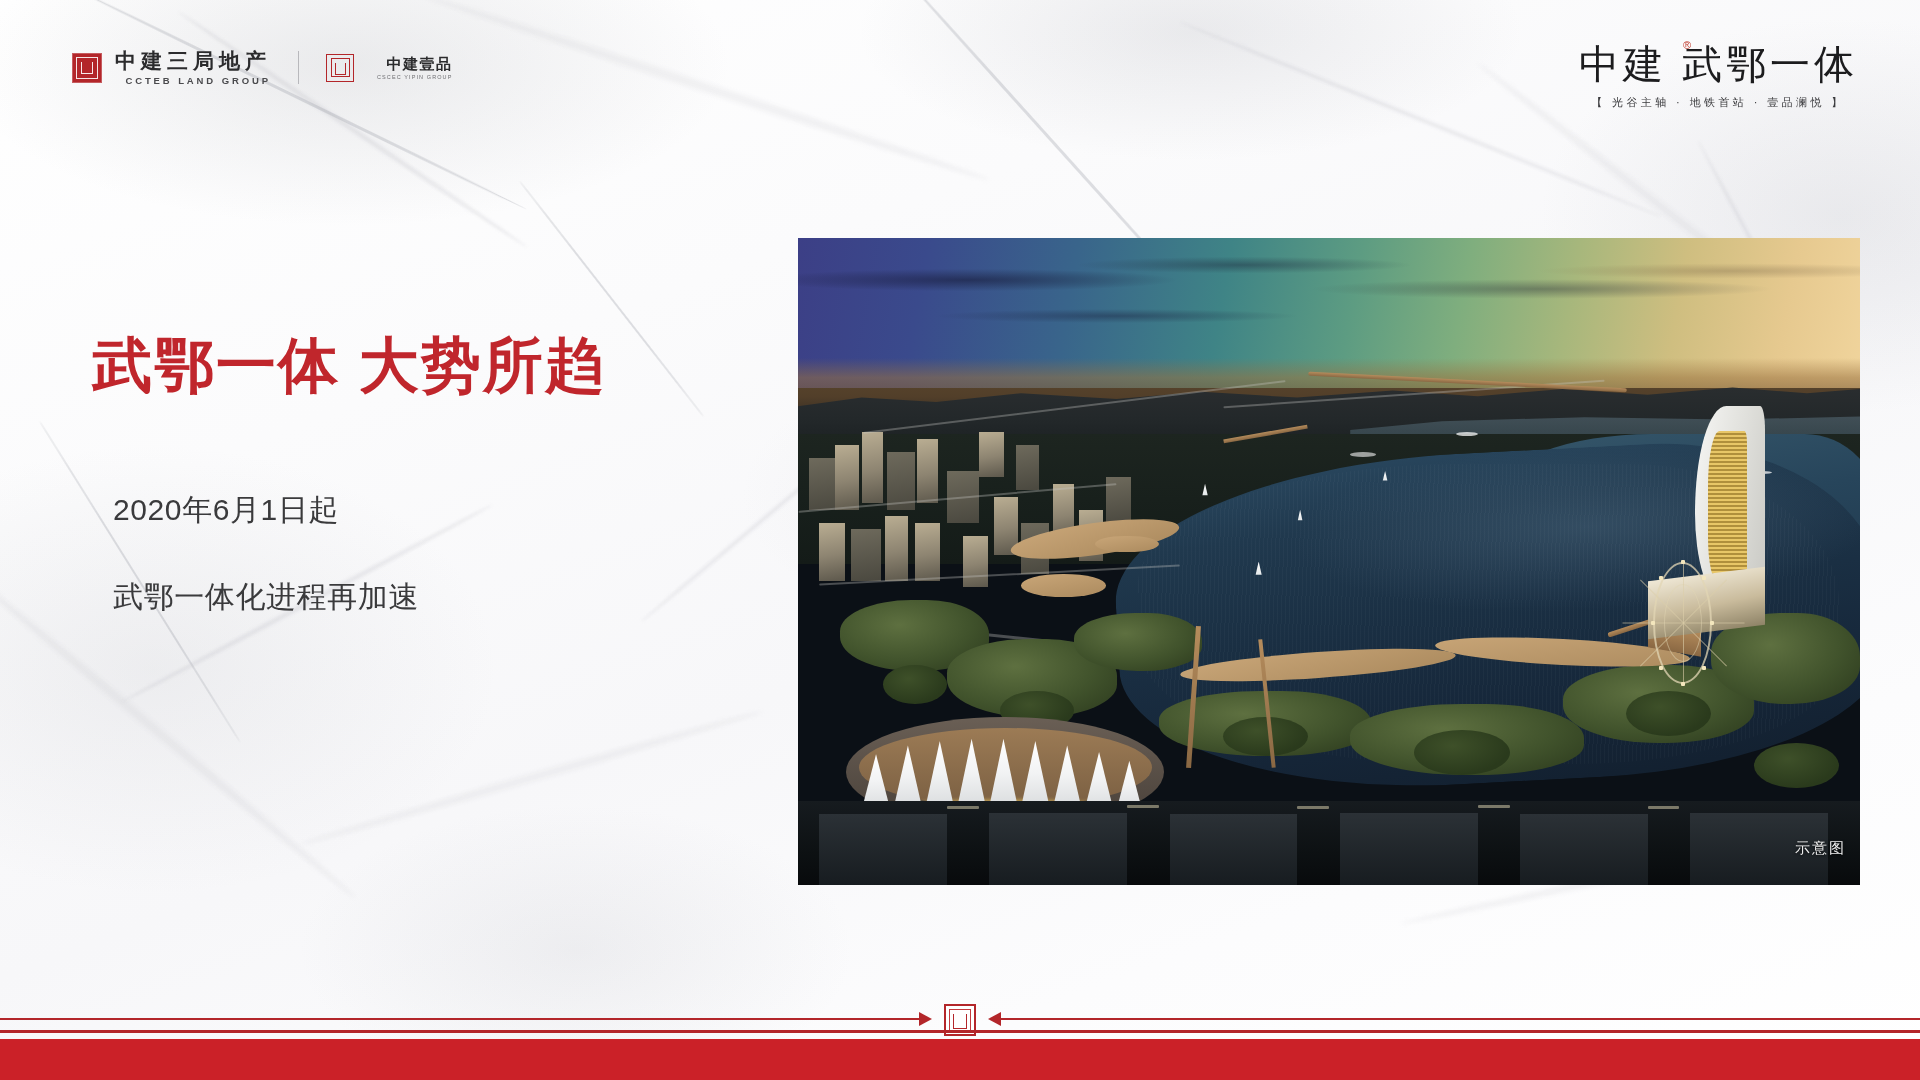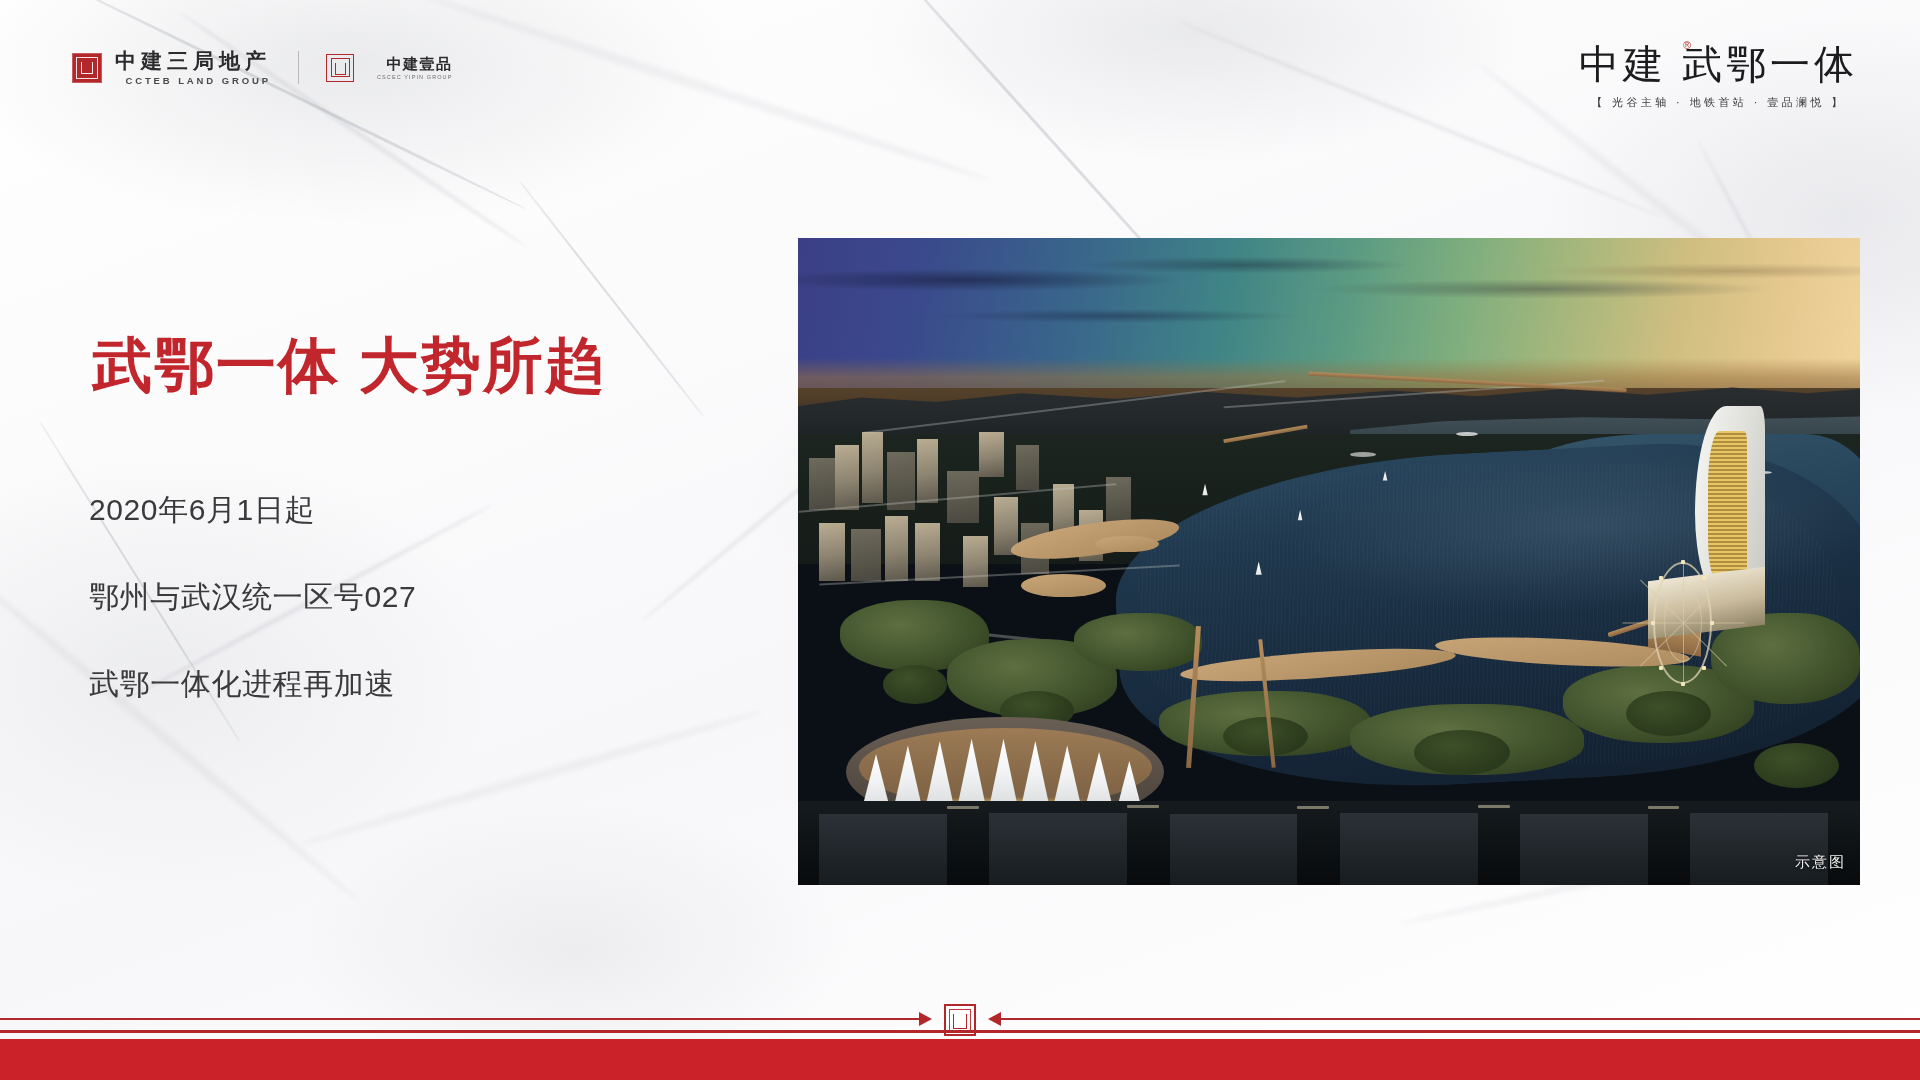--- a/index.html
+++ b/index.html
@@ -74,21 +74,21 @@
     font-size:11px;letter-spacing:3.4px;color:#3a3a3d;margin-top:11px;
     white-space:nowrap;font-weight:500;
   }
 
   
   #headline{
     position:absolute;left:92px;top:332px;
     font-size:60px;line-height:1.12;color:#c0262c;font-weight:700;
     letter-spacing:2px;white-space:nowrap;
   }
-  #body-lines{position:absolute;left:89px;top:490px;}
+  #body-lines{position:absolute;left:113px;top:490px;}
   .body-line{
     font-size:30px;color:#3a3a3c;letter-spacing:.6px;
     margin-bottom:46px;white-space:nowrap;font-weight:400;
   }
   .body-line:last-child{margin-bottom:0;}
 
   
   #photo{
     position:absolute;left:798px;top:238px;width:1062px;height:647px;
     overflow:hidden;background:#0b1016;
@@ -198,21 +198,21 @@
     background:rgba(220,206,170,.6);transform-origin:50% 0;}
   .cab{position:absolute;width:4px;height:4px;background:#f3e6bd;border-radius:1px;}
 
   
   #foreground{left:0;bottom:0;width:100%;height:13%;
     background:linear-gradient(180deg,#161b1f 0%,#0d1113 60%,#080a0c 100%);}
   .fg-block{position:absolute;background:linear-gradient(180deg,#2b3136 0%,#171c20 100%);}
   .fg-light{position:absolute;background:rgba(225,215,180,.5);border-radius:1px;}
 
   #photo-caption{
-    position:absolute;right:14px;bottom:13px;color:#f0f0f0;font-size:15px;
+    position:absolute;right:14px;bottom:27px;color:#f0f0f0;font-size:15px;
     letter-spacing:2px;text-shadow:0 1px 3px rgba(0,0,0,.8);
   }
 
   
   #divider{position:absolute;left:0;right:0;top:1004px;height:30px;}
   .dline{position:absolute;top:14px;height:1.6px;background:#b3262a;}
   .dline.l{left:0;width:922px;}
   .dline.r{right:0;width:922px;}
   .arrow{position:absolute;top:8px;width:0;height:0;
     border-top:7px solid transparent;border-bottom:7px solid transparent;}
@@ -267,21 +267,20 @@
       <span>中建 武鄂一体</span>
       <span class="reg-mark" style="left:104px;">®</span>
     </div>
     <div class="estate-tag">【 光谷主轴 · 地铁首站 · 壹品澜悦 】</div>
   </div>
 
   <div id="headline">武鄂一体  大势所趋</div>
 
   <div id="body-lines">
     <div class="body-line">2020年6月1日起</div>
-    <div class="body-line">鄂州与武汉统一区号027</div>
     <div class="body-line">武鄂一体化进程再加速</div>
   </div>
 
   <div id="photo">
     <div class="ph" id="sky"></div>
     <div class="ph" id="sky-clouds"></div>
     <div class="ph" id="horizon-band"></div>
     <div class="ph" id="far-hills"></div>
     <div class="ph" id="far-water"></div>
     <div class="ph" id="mid-land"></div>

